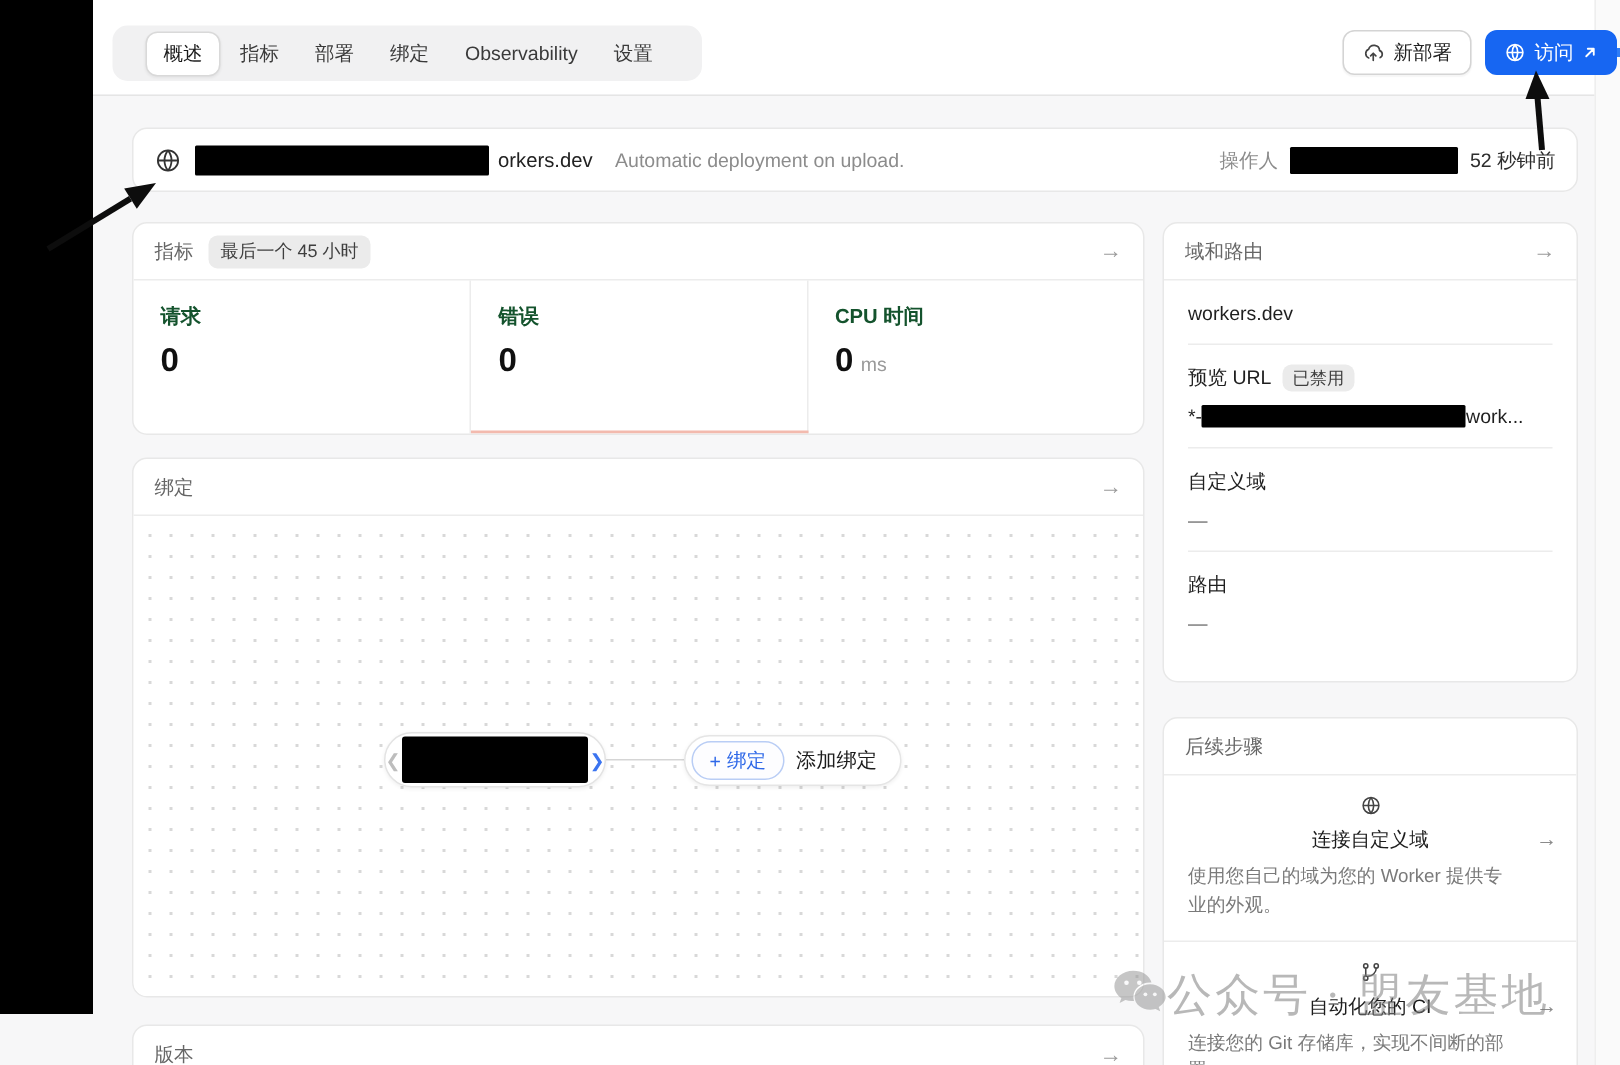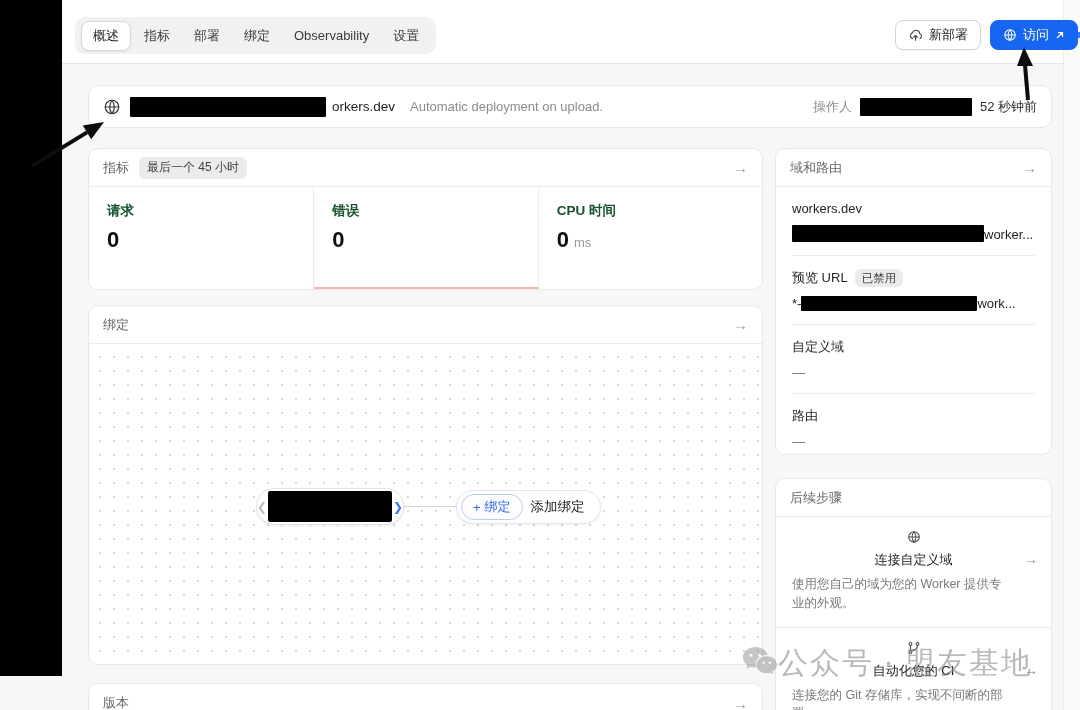--- a/index.html
+++ b/index.html
@@ -13,21 +13,21 @@
   .top-strip { position:absolute; left:62px; top:0; width:1001px; height:63px; background:#fff; }
   .top-divider { position:absolute; left:62px; top:63px; width:1018px; height:1px; background:#e5e5e5; }
   .right-strip { position:absolute; left:1063px; top:0; width:17px; height:710px; background:#fafafa; border-left:1px solid #eeeeee; }
   .blue-dash { position:absolute; left:1066px; top:32px; width:14px; height:6px; background:#2f7df6; border-radius:2px 0 0 2px; }
   .black-band { position:absolute; left:0; top:0; width:62px; height:676px; background:#000; z-index:5; }
 
   
   .tabbar {
     position:absolute; left:75px; top:17px; height:37px;
     background:#f1f1f2; border-radius:10px;
-    display:inline-flex; align-items:center; padding:0 6px; gap:2px; z-index:2;
+    display:inline-flex; align-items:center; padding:0 22px; gap:2px; z-index:2;
   }
   .tab { font-size:13px; color:#3a3a3a; padding:6px 11px; border-radius:8px; white-space:nowrap; cursor:pointer; }
   .tab.active { background:#fff; border:1px solid #d9d9d9; box-shadow:0 1px 2px rgba(0,0,0,.06); padding:5px 11px; color:#1a1a1a; }
 
   
   .actions { position:absolute; top:20px; left:895px; display:flex; gap:9px; z-index:2; }
   .btn { display:inline-flex; align-items:center; gap:6px; height:30px; border-radius:8px; font-size:13px; padding:0 12px; cursor:pointer; white-space:nowrap; }
   .btn-secondary { background:#fff; border:1px solid #d4d4d4; color:#222; box-shadow:0 1px 1px rgba(0,0,0,.04); }
   .btn-primary { background:#1766f2; border:1px solid #1766f2; color:#fff; font-weight:500; }
   .btn svg { display:block; }
@@ -234,24 +234,20 @@
   </div>
 </div>
 
 <div class="card domains-card">
   <div class="card-head">
     <span class="sec-title">域和路由</span>
     <span class="arrow-link">→</span>
   </div>
   <div class="d-body">
     <div class="d-label">workers.dev</div>
-    <div class="d-row">
-      <span class="redact" style="width:192px;height:17px;"></span>
-        <span>worker...</span>
-    </div>
     <hr class="d-div">
     <div class="d-label">
       <span>预览 URL</span>
       <span class="mini-badge">已禁用</span>
     </div>
     <div class="d-row">
       <span>*-</span>
         <span class="redact" style="width:176px;height:15px;"></span>
         <span>work...</span>
     </div>

